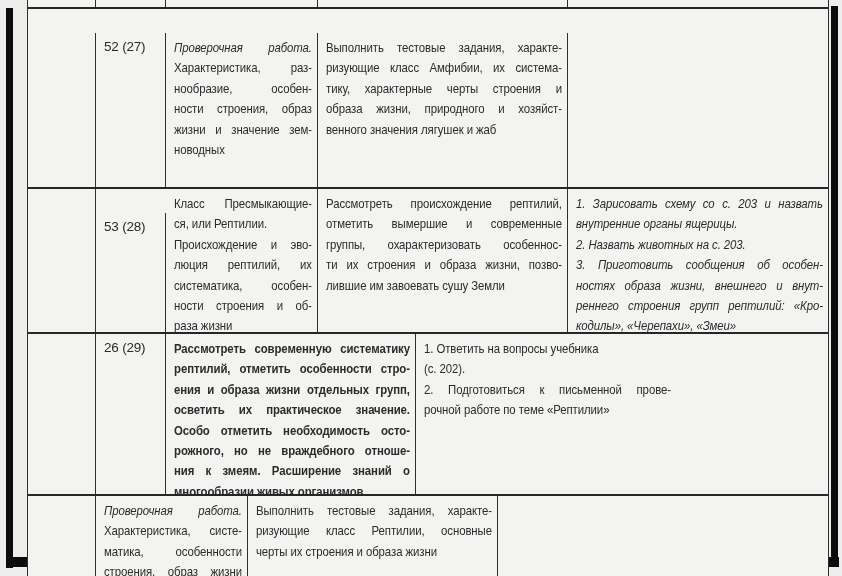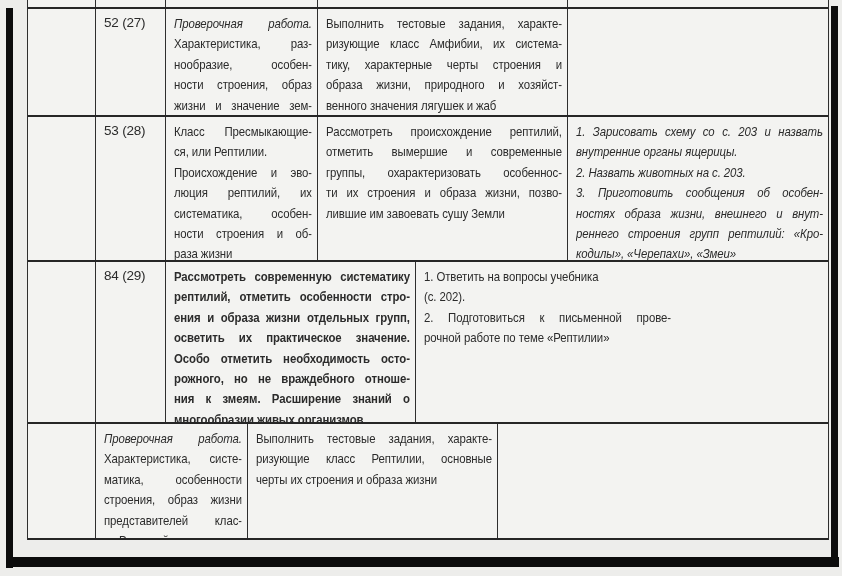--- a/index.html
+++ b/index.html
@@ -48,21 +48,21 @@
 <div id="frame-right" class="bar"></div>
 
 <div id="tbl">
     <div class="row" style="height: 9px;">
       <div class="cell" style="width: 68px;"></div>
       <div class="cell" style="width: 70px;"></div>
       <div class="cell" style="width: 152px;"></div>
       <div class="cell" style="width: 250px;"></div>
       <div class="cell" style="width: 260px;"></div>
     </div>
-    <div class="row" style="height: 108px;">
+    <div class="row" style="height: 156px; margin-top: 24px;">
       <div class="cell" style="width: 68px;"></div>
       <div class="cell num" style="width: 70px;"><span>52 (27)</span></div>
       <div class="cell" style="width: 152px;">
         <div class="squeeze">
           <div class="ln it">Проверочная работа.</div>
           <div class="ln">Характеристика, раз-</div>
           <div class="ln">нообразие, особен-</div>
           <div class="ln">ности строения, образ</div>
           <div class="ln">жизни и значение зем-</div>
           <div class="ln nj">новодных</div>
@@ -76,21 +76,21 @@
           <div class="ln">образа жизни, природного и хозяйст-</div>
           <div class="ln nj">венного значения лягушек и жаб</div>
         </div>
       </div>
       <div class="cell" style="width: 260px;">
         <div class="squeeze"></div>
       </div>
     </div>
     <div class="row" style="height: 145px;">
       <div class="cell" style="width: 68px;"></div>
-      <div class="cell num" style="width: 70px;"><span>53 (28)</span></div>
+      <div class="cell num" style="width: 70px; margin-top: 24px;"><span>53 (28)</span></div>
       <div class="cell" style="width: 152px;">
         <div class="squeeze">
           <div class="ln">Класс Пресмыкающие-</div>
           <div class="ln nj">ся, или Рептилии.</div>
           <div class="ln">Происхождение и эво-</div>
           <div class="ln">люция рептилий, их</div>
           <div class="ln">систематика, особен-</div>
           <div class="ln">ности строения и об-</div>
           <div class="ln nj">раза жизни</div>
         </div>
@@ -111,21 +111,21 @@
           <div class="ln nj">2. Назвать животных на с. 203.</div>
           <div class="ln">3. Приготовить сообщения об особен-</div>
           <div class="ln">ностях образа жизни, внешнего и внут-</div>
           <div class="ln">реннего строения групп рептилий: «Кро-</div>
           <div class="ln nj">кодилы», «Черепахи», «Змеи»</div>
         </div>
       </div>
     </div>
     <div class="row" style="height: 162px;">
       <div class="cell" style="width: 68px;"></div>
-      <div class="cell num" style="width: 70px;"><span>84 (29)</span></div>
+      <div class="cell num" style="width: 70px;"><span>26 (29)</span></div>
       <div class="cell" style="width: 250px; font-weight: bold;">
         <div class="squeeze">
           <div class="ln">Рассмотреть современную систематику</div>
           <div class="ln">рептилий, отметить особенности стро-</div>
           <div class="ln">ения и образа жизни отдельных групп,</div>
           <div class="ln">осветить их практическое значение.</div>
           <div class="ln">Особо отметить необходимость осто-</div>
           <div class="ln">рожного, но не враждебного отноше-</div>
           <div class="ln">ния к змеям. Расширение знаний о</div>
           <div class="ln nj">многообразии живых организмов</div>

